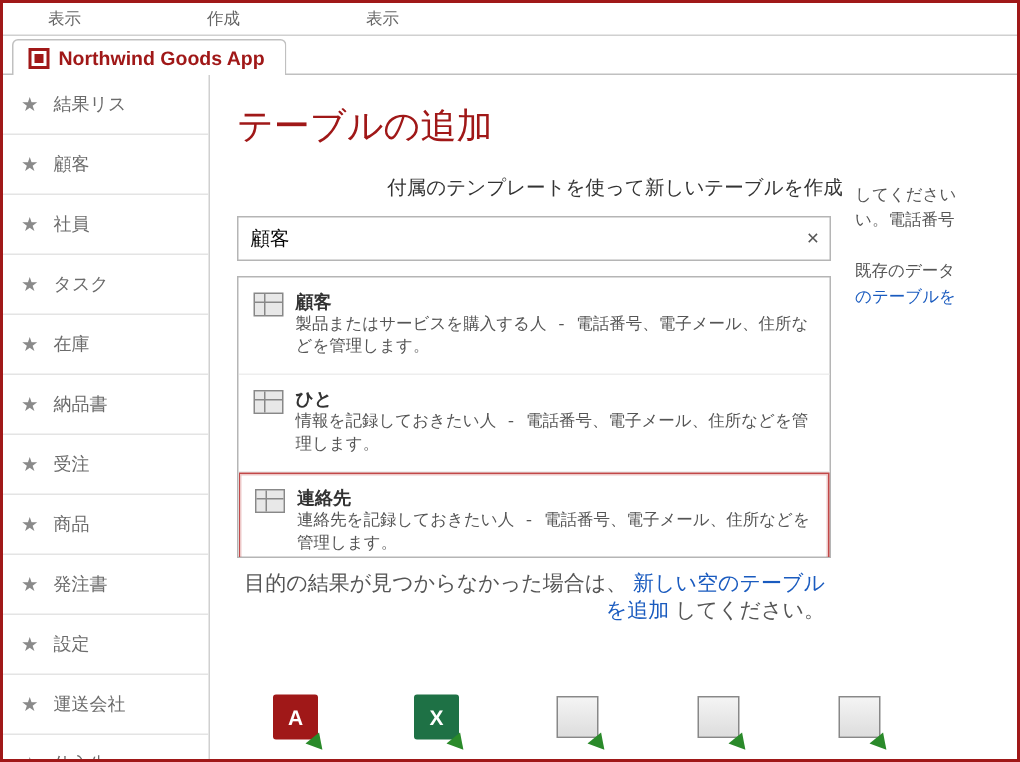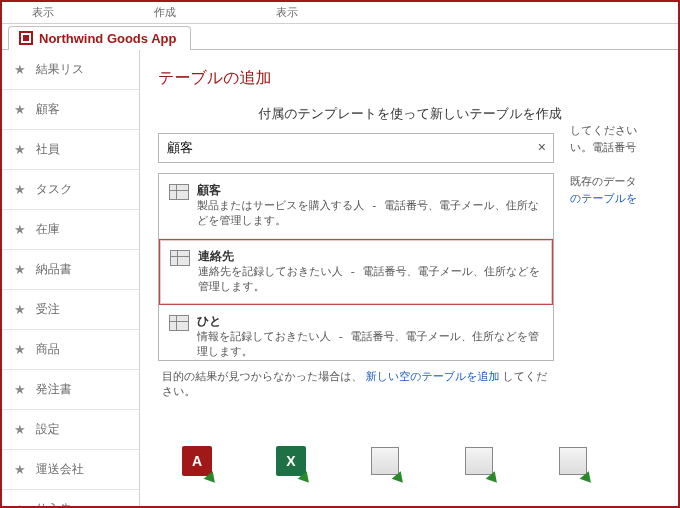--- a/index.html
+++ b/index.html
@@ -1,43 +1,43 @@
 <!DOCTYPE html>
 <html><head>
 <meta charset="utf-8">
 <style>
 * { box-sizing: border-box; margin: 0; padding: 0; }
 body { font-family: "Meiryo UI","Yu Gothic UI",sans-serif; font-size: 12px; color: #333; background: #fff; width: 680px; height: 508px; overflow: hidden; border: 2px solid #a01818; }
-.ribbon-strip { height: 22px; border-bottom: 1px solid #d0d0d0; display: flex; align-items: center; padding: 0 10px; gap: 60px; color: #666; font-size: 11px; }
+.ribbon-strip { height: 22px; border-bottom: 1px solid #d0d0d0; display: flex; align-items: center; padding: 0 10px; gap: 44px; color: #666; font-size: 11px; }
 .ribbon-strip span { padding: 0 20px; }
 .app-tab { height: 26px; display: flex; align-items: center; border-bottom: 1px solid #c0c0c0; }
-.app-tab-inner { display: inline-flex; align-items: flex-start; gap: 6px; padding: 4px 14px 4px 10px; border: 1px solid #c0c0c0; border-bottom: none; border-radius: 4px 4px 0 0; background: #fff; margin-left: 6px; margin-top: 3px; font-weight: bold; color: #a01818; font-size: 13px; }
+.app-tab-inner { display: inline-flex; align-items: center; gap: 6px; padding: 4px 14px 4px 10px; border: 1px solid #c0c0c0; border-bottom: none; border-radius: 4px 4px 0 0; background: #fff; margin-left: 6px; margin-top: 3px; font-weight: bold; color: #a01818; font-size: 13px; }
 .appicon { width: 14px; height: 14px; background: #a01818; display: inline-block; position: relative; }
 .appicon::before { content: ""; position: absolute; left: 2px; top: 2px; width: 10px; height: 10px; background: #fff; }
 .appicon::after { content: ""; position: absolute; left: 4px; top: 4px; width: 6px; height: 6px; background: #a01818; }
 .workspace { display: flex; height: calc(100% - 48px); }
 .sidebar { width: 138px; border-right: 1px solid #d0d0d0; overflow-y: auto; }
 .nav-item { display: flex; align-items: center; gap: 10px; padding: 11px 12px; border-bottom: 1px solid #e4e4e4; color: #6b6b6b; cursor: pointer; }
 .star { color: #8a8a8a; font-size: 13px; }
 .main { flex: 1; padding: 18px 16px 0 18px; overflow: hidden; position: relative; }
-.page-title { font-size: 16px; color: #a01818; font-weight: normal; margin-bottom: 16px; }
+.page-title { font-size: 24px; color: #a01818; font-weight: normal; margin-bottom: 16px; }
 .section-label { font-size: 13px; color: #333; margin-bottom: 10px; text-align: center; }
 .search-wrap { position: relative; width: 396px; margin-bottom: 10px; }
 .search-input { width: 100%; height: 30px; border: 1px solid #b5b5b5; padding: 4px 28px 4px 8px; font-size: 13px; font-family: inherit; }
 .clear-x { position: absolute; right: 8px; top: 6px; font-size: 14px; color: #555; cursor: pointer; }
 .results-box { width: 396px; border: 1px solid #b5b5b5; height: 188px; overflow-y: scroll; position: relative; }
 .result { display: flex; gap: 8px; padding: 8px 10px; border-bottom: 1px solid #eee; cursor: pointer; }
 .result.selected { border: 1px solid #c24848; box-shadow: inset 0 0 0 1px rgba(194,72,72,.3); }
 .tableicon { width: 20px; height: 16px; flex-shrink: 0; background: linear-gradient(#e8e8e8,#e8e8e8); border: 1px solid #888; position: relative; margin-top: 2px; }
 .tableicon::before { content:""; position:absolute; left:0; top:5px; right:0; height:1px; background:#888; }
 .tableicon::after { content:""; position:absolute; left:6px; top:0; bottom:0; width:1px; background:#888; }
 .r-body { flex: 1; }
 .r-title { font-weight: bold; font-size: 12px; color: #333; }
 .r-desc { font-size: 11px; color: #555; line-height: 1.4; font-family: Liberation Mono, monospace; }
-.hint { width: 396px; font-size: 11px; color: #555; padding: 8px 4px; text-align: left; }
+.hint { width: 396px; font-size: 14px; color: #555; padding: 8px 4px; text-align: right; }
 .hint .lnk { color: #1a5bbf; cursor: pointer; }
 .right-hints { position: absolute; left: 430px; top: 72px; width: 230px; font-size: 11px; color: #555; line-height: 1.5; }
 .right-hints .rh2 { margin-top: 18px; }
 .right-hints .lnk { color: #1a5bbf; margin-top: 35px; }
 .section2 { margin-top: 26px; }
 .import-row { display: flex; gap: 24px; padding: 10px 4px 0 4px; }
 .imp { display: flex; flex-direction: column; align-items: center; width: 70px; cursor: pointer; font-size: 11px; color: #333; }
 .imp .bigicon { width: 36px; height: 36px; margin-bottom: 4px; display: flex; align-items: center; justify-content: center; position: relative; }
 .imp .arrow { position: absolute; right: -2px; bottom: -2px; width: 0; height: 0; border-left: 6px solid transparent; border-right: 6px solid transparent; border-bottom: 10px solid #2a8a2a; transform: rotate(20deg); }
 .ic-access { width: 30px; height: 30px; background: #a01818; border-radius: 2px; color: #fff; font-weight: bold; font-size: 14px; display:flex; align-items:center; justify-content:center; }
@@ -122,32 +122,32 @@
     </div>
 
     <div class="results-box" id="results">
         <div class="result">
           <div class="tableicon"></div>
           <div class="r-body">
             <div class="r-title">顧客</div>
             <div class="r-desc">製品またはサービスを購入する人 - 電話番号、電子メール、住所などを管理します。</div>
           </div>
         </div>
+        <div class="result">
+          <div class="tableicon"></div>
+          <div class="r-body">
+            <div class="r-title">ひと</div>
+            <div class="r-desc">情報を記録しておきたい人 - 電話番号、電子メール、住所などを管理します。</div>
+          </div>
+        </div>
         <div class="result selected">
           <div class="tableicon"></div>
           <div class="r-body">
             <div class="r-title">連絡先</div>
             <div class="r-desc">連絡先を記録しておきたい人 - 電話番号、電子メール、住所などを管理します。</div>
-          </div>
-        </div>
-        <div class="result">
-          <div class="tableicon"></div>
-          <div class="r-body">
-            <div class="r-title">ひと</div>
-            <div class="r-desc">情報を記録しておきたい人 - 電話番号、電子メール、住所などを管理します。</div>
           </div>
         </div>
       </div>
 
     <div class="hint">
       <span>目的の結果が見つからなかった場合は、</span>
       <span class="lnk">新しい空のテーブルを追加</span>
       <span>してください。</span>
     </div>
 

